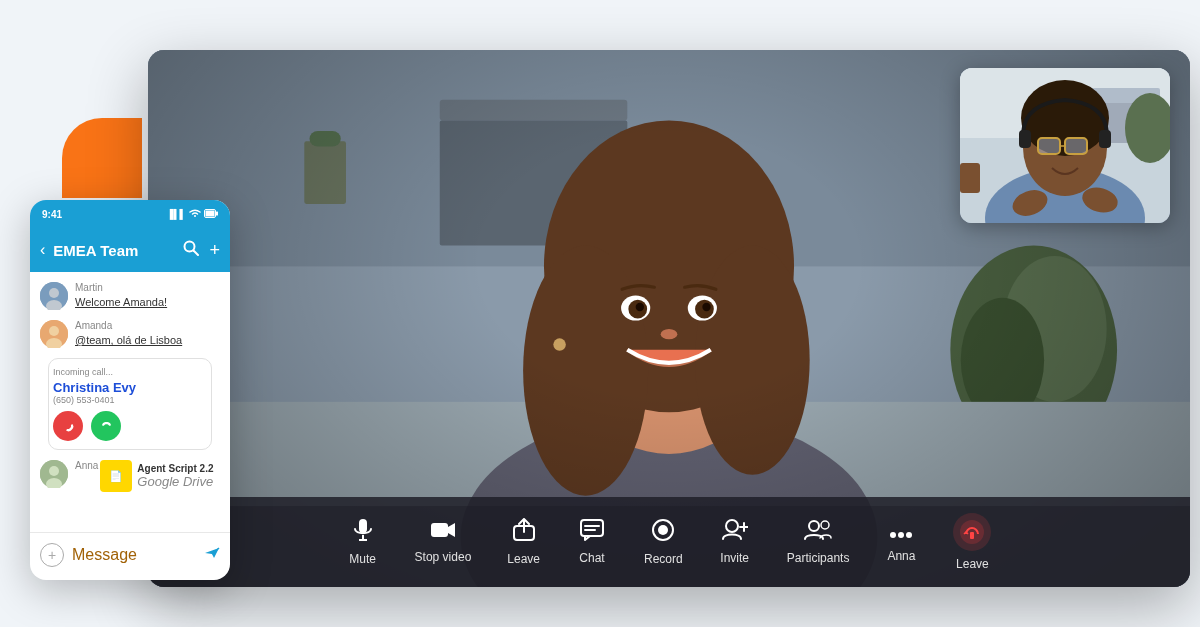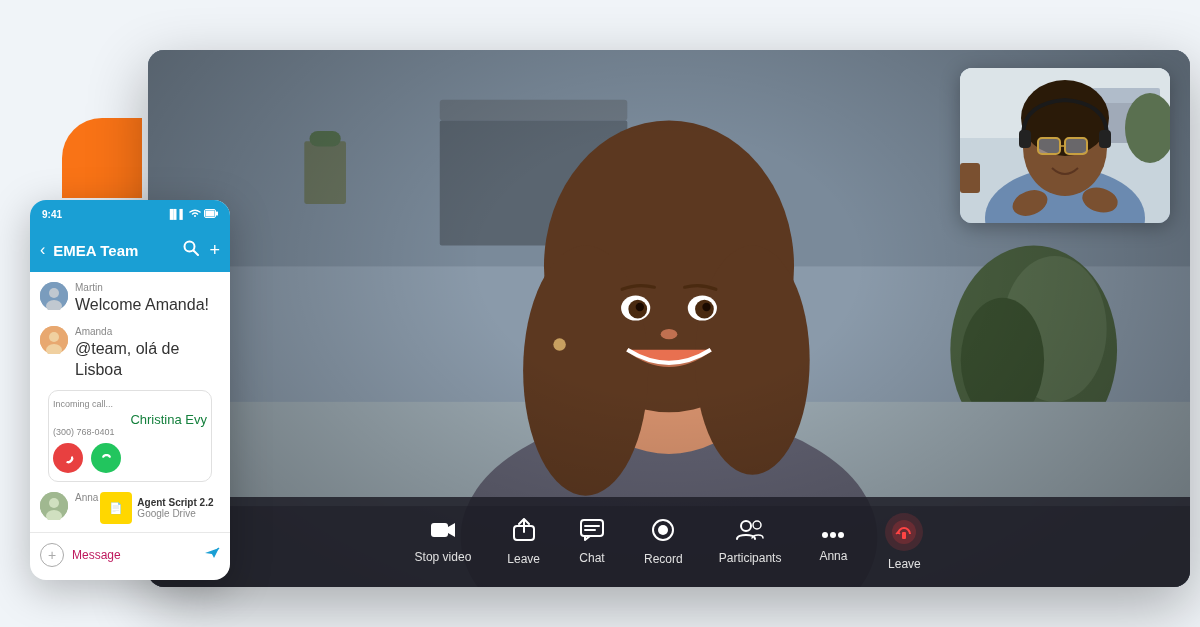--- a/index.html
+++ b/index.html
@@ -200,43 +200,43 @@
     .avatar-martin { background: #7a9cbd; }
     .avatar-amanda { background: #e8a870; }
     .avatar-anna { background: #a0b890; }
 
     .message-content .sender {
       font-size: 10px;
       color: #888;
       margin-bottom: 2px;
     }
     .message-content .text {
-      font-size: 16px;
+      font-size: 11px;
       color: #333;
       line-height: 1.3;
+      text-decoration: underline;
     }
 
     
     .incoming-call {
       background: white;
       border: 1px solid #e0e0e0;
       border-radius: 10px;
       padding: 8px 4px;
       margin: 0 8px;
     }
     .incoming-label {
       font-size: 9px;
       color: #888;
       margin-bottom: 3px;
     }
     .caller-name {
       font-size: 13px;
-      font-weight: 400;
-      color: #15803d;
-      text-align: right;
+      font-weight: 700;
+      color: #1d4ed8;
     }
     .caller-number {
       font-size: 9px;
       color: #888;
       margin-bottom: 6px;
     }
     .call-actions {
       display: flex;
       gap: 8px;
       justify-content: flex-start;
@@ -270,22 +270,23 @@
       justify-content: center;
       font-size: 11px;
       color: #b8860b;
     }
     .attachment-info .filename {
       font-size: 10px;
       font-weight: 600;
       color: #333;
     }
     .attachment-info .source {
-      font-size: 10px;
+      font-size: 13px;
       color: #888;
+      font-style: italic;
     }
 
     .mobile-input-bar {
       height: 44px;
       border-top: 1px solid #e8e8e8;
       display: flex;
       align-items: center;
       padding: 0 10px;
       gap: 8px;
     }
@@ -296,22 +297,22 @@
       border: 1.5px solid #aaa;
       display: flex;
       align-items: center;
       justify-content: center;
       font-size: 14px;
       color: #aaa;
       cursor: pointer;
     }
     .input-placeholder {
       flex: 1;
-      font-size: 12px;
-      color: #be185d;
+      font-size: 16px;
+      color: #a16207;
     }
     .send-icon {
       font-size: 14px;
       color: #1a9fd4;
       cursor: pointer;
     }
 
     
     .video-overlay {
       position: absolute;
@@ -414,20 +415,31 @@
 
       <path d="M92 100 Q105 112 118 100" stroke="#5a3520" stroke-width="2" fill="none"></path>
 
       <ellipse cx="70" cy="135" rx="18" ry="12" fill="#7a5030" transform="rotate(-20, 70, 135)"></ellipse>
       <ellipse cx="140" cy="132" rx="18" ry="12" fill="#7a5030" transform="rotate(15, 140, 132)"></ellipse>
     </svg>
   </div>
 
   <div class="control-bar">
 
+    <div class="control-btn">
+      <span class="icon">
+        <svg width="22" height="24" viewBox="0 0 22 24" fill="none">
+          <rect x="7" y="1" width="8" height="14" rx="4" fill="white"></rect>
+          <path d="M3 11 C3 16.5 19 16.5 19 11" stroke="white" stroke-width="2" fill="none" stroke-linecap="round"></path>
+          <line x1="11" y1="17" x2="11" y2="22" stroke="white" stroke-width="2"></line>
+          <line x1="7" y1="22" x2="15" y2="22" stroke="white" stroke-width="2"></line>
+        </svg>
+      </span>
+      <span class="label">Mute</span>
+    </div>
 
     <div class="control-btn">
       <span class="icon">
         <svg width="26" height="20" viewBox="0 0 26 20" fill="none">
           <rect x="1" y="3" width="17" height="14" rx="3" fill="white"></rect>
           <path d="M18 7 L25 3 L25 17 L18 13 Z" fill="white"></path>
         </svg>
       </span>
       <span class="label">Stop video</span>
     </div>
@@ -458,20 +470,31 @@
     <div class="control-btn">
       <span class="icon">
         <svg width="24" height="24" viewBox="0 0 24 24" fill="none">
           <circle cx="12" cy="12" r="10" stroke="white" stroke-width="2" fill="none"></circle>
           <circle cx="12" cy="12" r="5" fill="white"></circle>
         </svg>
       </span>
       <span class="label">Record</span>
     </div>
 
+    <div class="control-btn">
+      <span class="icon">
+        <svg width="26" height="22" viewBox="0 0 26 22" fill="none">
+          <circle cx="10" cy="7" r="6" stroke="white" stroke-width="2" fill="none"></circle>
+          <path d="M1 20 C1 14 19 14 19 20" stroke="white" stroke-width="2" fill="none" stroke-linecap="round"></path>
+          <line x1="22" y1="4" x2="22" y2="12" stroke="white" stroke-width="2" stroke-linecap="round"></line>
+          <line x1="18" y1="8" x2="26" y2="8" stroke="white" stroke-width="2" stroke-linecap="round"></line>
+        </svg>
+      </span>
+      <span class="label">Invite</span>
+    </div>
 
     <div class="control-btn">
       <span class="icon">
         <svg width="28" height="22" viewBox="0 0 28 22" fill="none">
           <circle cx="10" cy="7" r="5" stroke="white" stroke-width="2" fill="none"></circle>
           <path d="M1 20 C1 14.5 19 14.5 19 20" stroke="white" stroke-width="2" fill="none" stroke-linecap="round"></path>
           <circle cx="21" cy="6" r="4" stroke="white" stroke-width="1.5" fill="none"></circle>
           <path d="M16 19 C18 15 27 15 27 19" stroke="white" stroke-width="1.5" fill="none" stroke-linecap="round"></path>
         </svg>
       </span>
@@ -566,21 +589,21 @@
       </div>
       <div class="message-content">
         <div class="sender">Amanda</div>
         <div class="text">@team, olá de Lisboa</div>
       </div>
     </div>
 
     <div class="incoming-call">
       <div class="incoming-label">Incoming call...</div>
       <div class="caller-name">Christina Evy</div>
-      <div class="caller-number">(300) 768-0401</div>
+      <div class="caller-number">(650) 553-0401</div>
       <div class="call-actions">
         <button class="call-btn decline">
           <svg width="13" height="13" viewBox="0 0 13 13" fill="none">
             <path d="M3 3 C4.5 1.5 8.5 1.5 10 3 L11 5 C11 5.5 9.5 6 9 5.5 L8 4.5 C7 4 6 4 5 4.5 L4 5.5 C3.5 6 2 5.5 2 5 Z" fill="white" transform="rotate(135 6.5 6.5)"></path>
           </svg>
         </button>
         <button class="call-btn accept">
           <svg width="13" height="13" viewBox="0 0 13 13" fill="none">
             <path d="M3 3 C4.5 1.5 8.5 1.5 10 3 L11 5 C11 5.5 9.5 6 9 5.5 L8 4.5 C7 4 6 4 5 4.5 L4 5.5 C3.5 6 2 5.5 2 5 Z" fill="white"></path>
           </svg>

